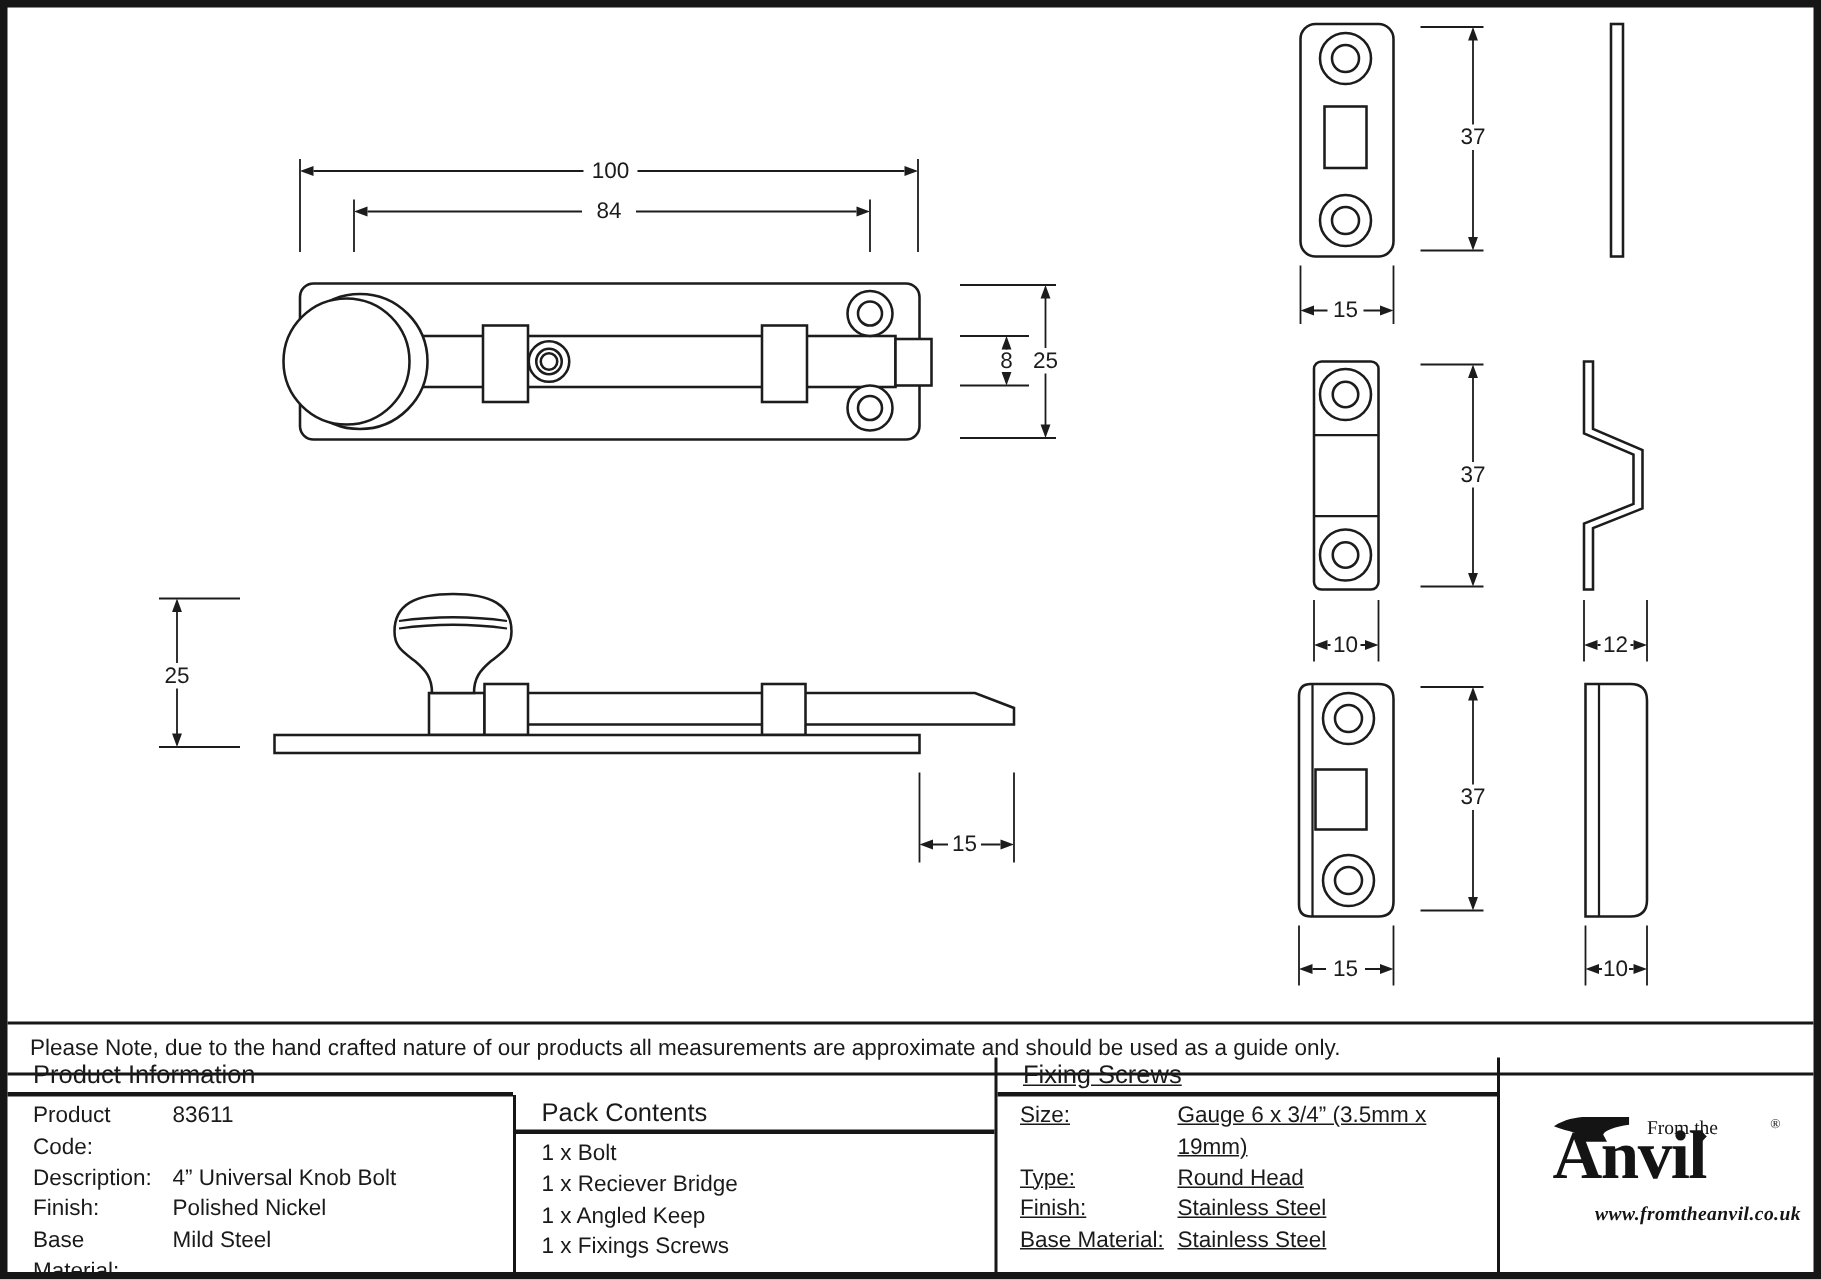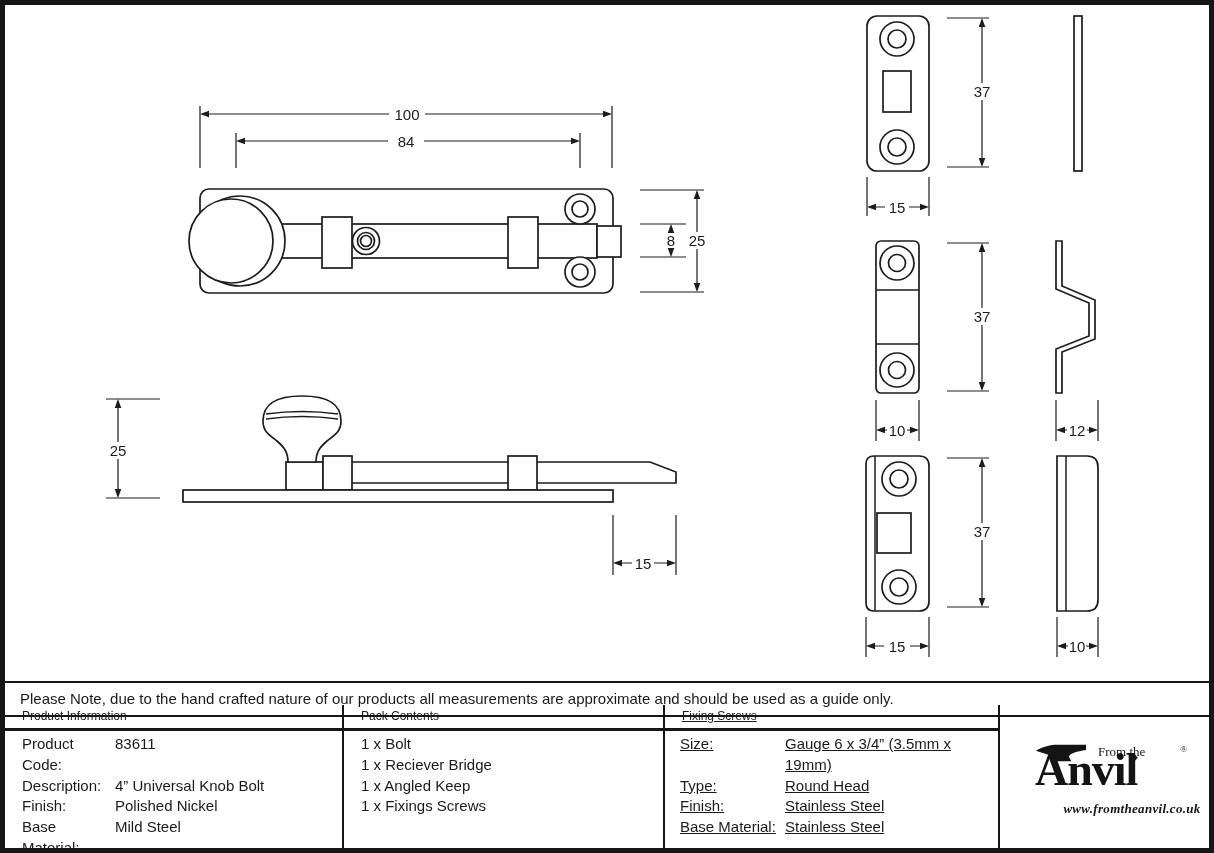--- a/index.html
+++ b/index.html
@@ -13,25 +13,25 @@
   .arw polygon{fill:#1c1c1c;stroke:none;}
   text.dlab{font-family:"Liberation Sans",sans-serif;font-size:15px;fill:#1c1c1c;
             text-anchor:middle;dominant-baseline:central;}
   .note{position:absolute;left:5px;right:5px;top:669px;height:36px;box-sizing:border-box;
         border-top:2px solid #161616;border-bottom:2px solid #161616;
         line-height:32px;padding-left:15px;font-size:15px;margin-top:12px;}
   .tbl{position:absolute;left:5px;right:5px;top:705px;bottom:5px;}
   .col{position:absolute;top:0;bottom:0;box-sizing:border-box;}
   .col.c2,.col.c3,.col.c4{border-left:2px solid #161616;}
   .c1{left:0;width:337px;}
-  .c2{left:337px;width:321px;}
+  .c2{left:337px;width:321px;margin-top:25px;}
   .c3{left:658px;width:335px;text-decoration:underline;}
   .c4{left:993px;right:0;}
   .hdr{height:23px;line-height:23px;border-bottom:3px solid #161616;
-       padding-left:17px;font-size:12px;}
+       padding-left:17px;font-size:17px;}
   .bdy{padding:3px 0 0 17px;font-size:15px;line-height:20.8px;}
   .c3 .bdy{padding-left:15px;}
   .kv{display:flex;}
   .c1 .kv .k{width:93px;flex:none;}
   .c3 .kv .k{width:105px;flex:none;}
   .logo{position:absolute;left:1035px;top:739px;width:152px;height:78px;color:#141414;}
   .anvil-icon{position:absolute;left:0;top:4px;}
   .anvil-icon path{fill:#141414;}
   .from-the{position:absolute;left:63px;top:5px;font-family:Liberation Serif, serif;font-size:13px;}
   .diamond{position:absolute;left:96px;top:13px;font-size:9px;}

